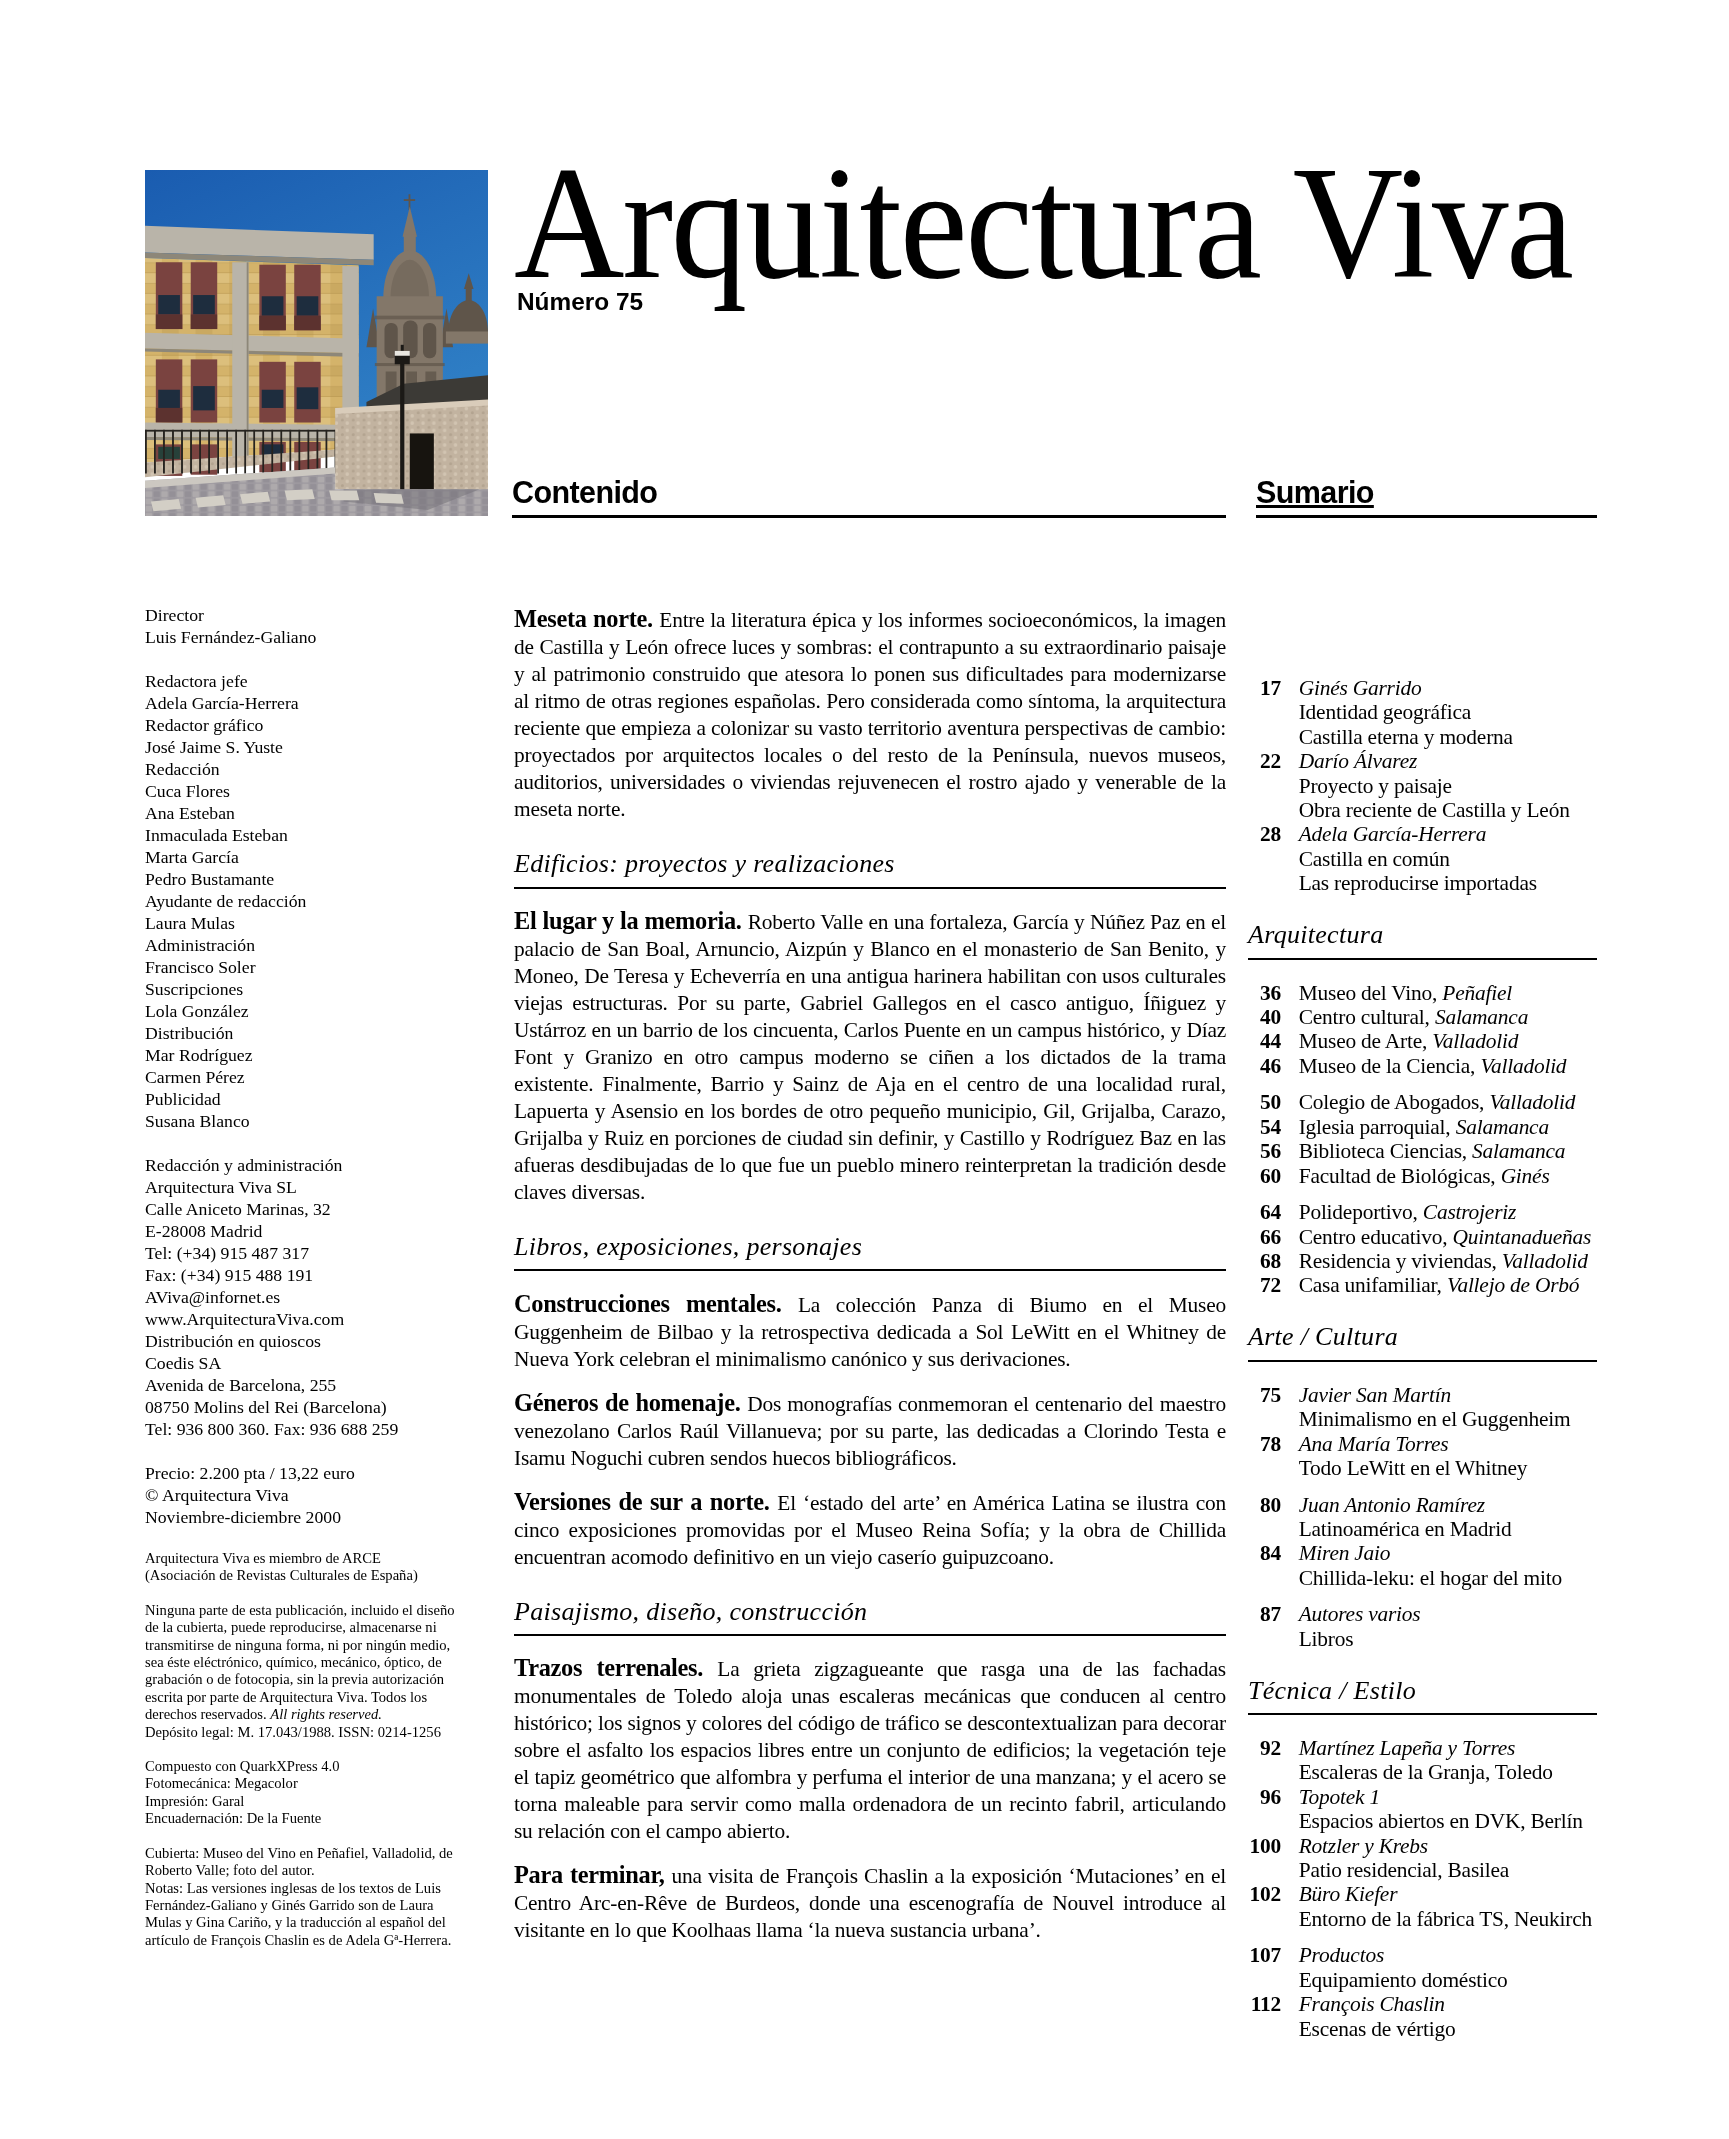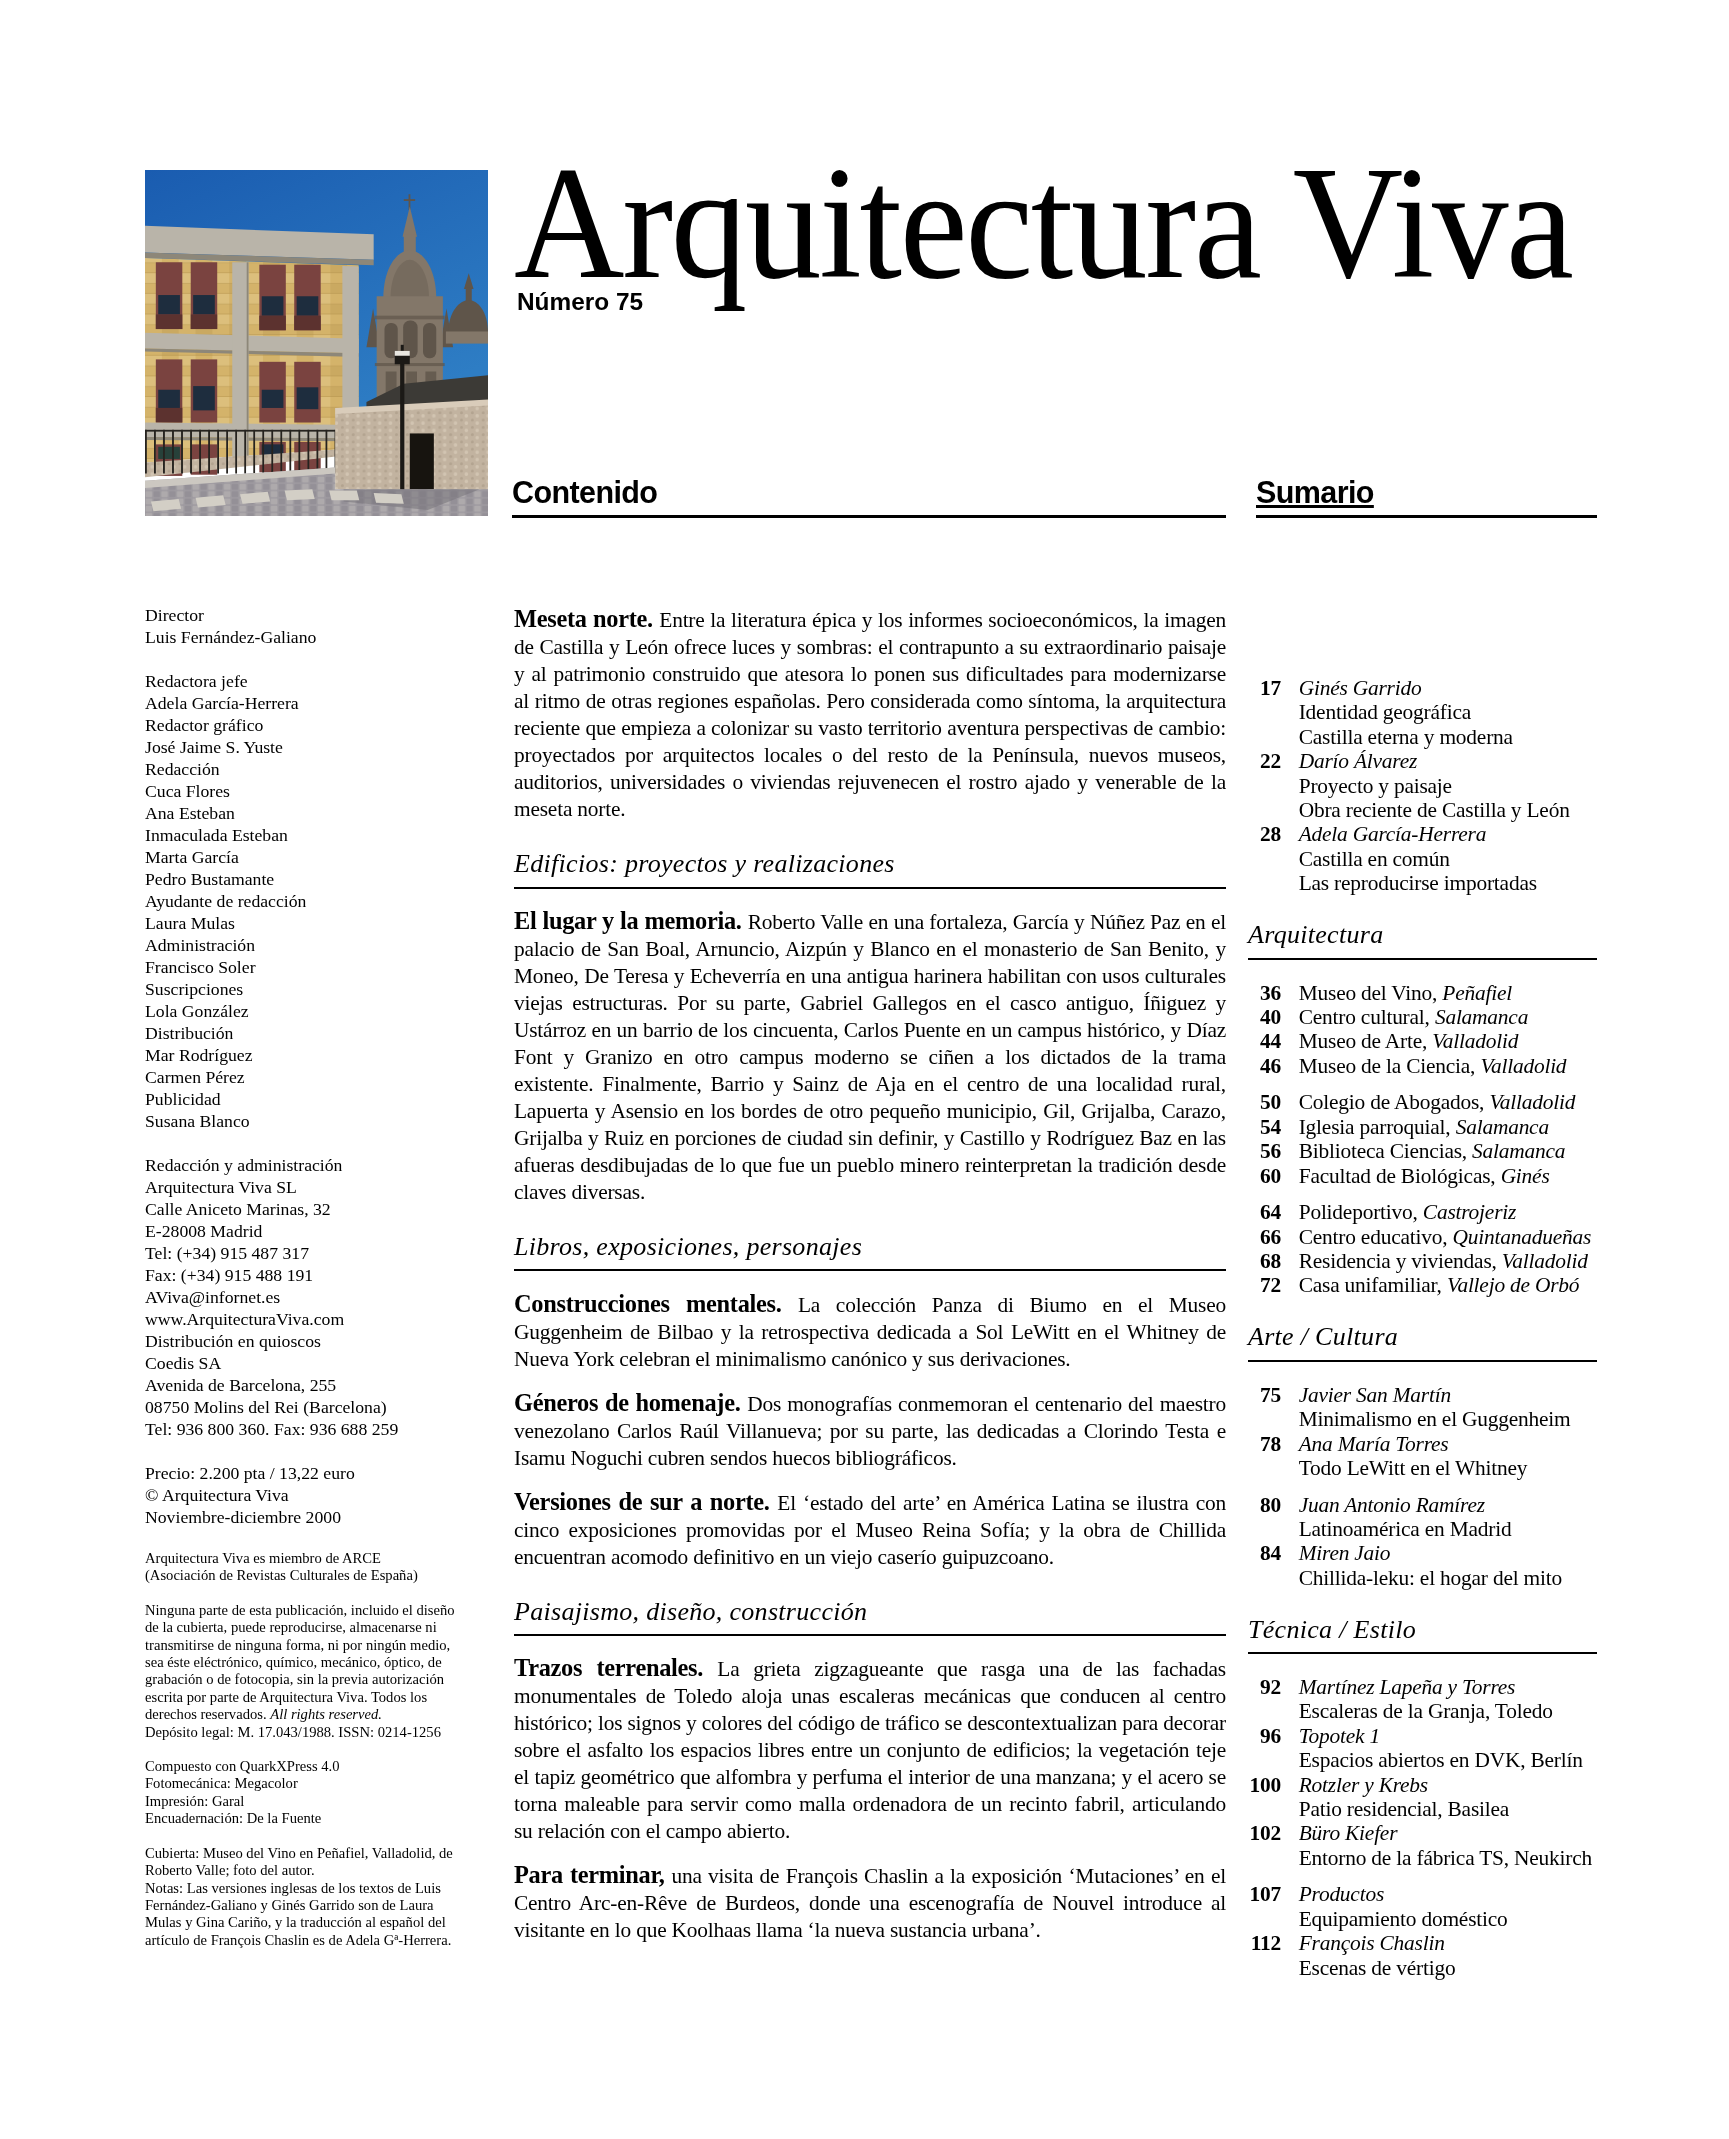--- a/index.html
+++ b/index.html
@@ -700,20 +700,29 @@
                       <div class="srow"><span class="ri">Miren Jaio</span><span></span><span class="ri"></span></div>
 
                       <div class="srow"><span class="ri"></span><span>Chillida-leku: el hogar del mito</span><span class="ri"></span></div>
                     </div>
                 </div>
               </div>
 
             <div class="sgroup">
 
 
+                <div class="entry">
+                  <div class="num">87</div>
+                  <div class="rows">
+
+                      <div class="srow"><span class="ri">Autores varios</span><span></span><span class="ri"></span></div>
+
+                      <div class="srow"><span class="ri"></span><span>Libros</span><span class="ri"></span></div>
+                    </div>
+                </div>
               </div>
           </div>
       </section>
 
       <section class="ssec">
         <h3 class="sechead">Técnica / Estilo</h3>
         <div class="groups">
 
             <div class="sgroup">
 

